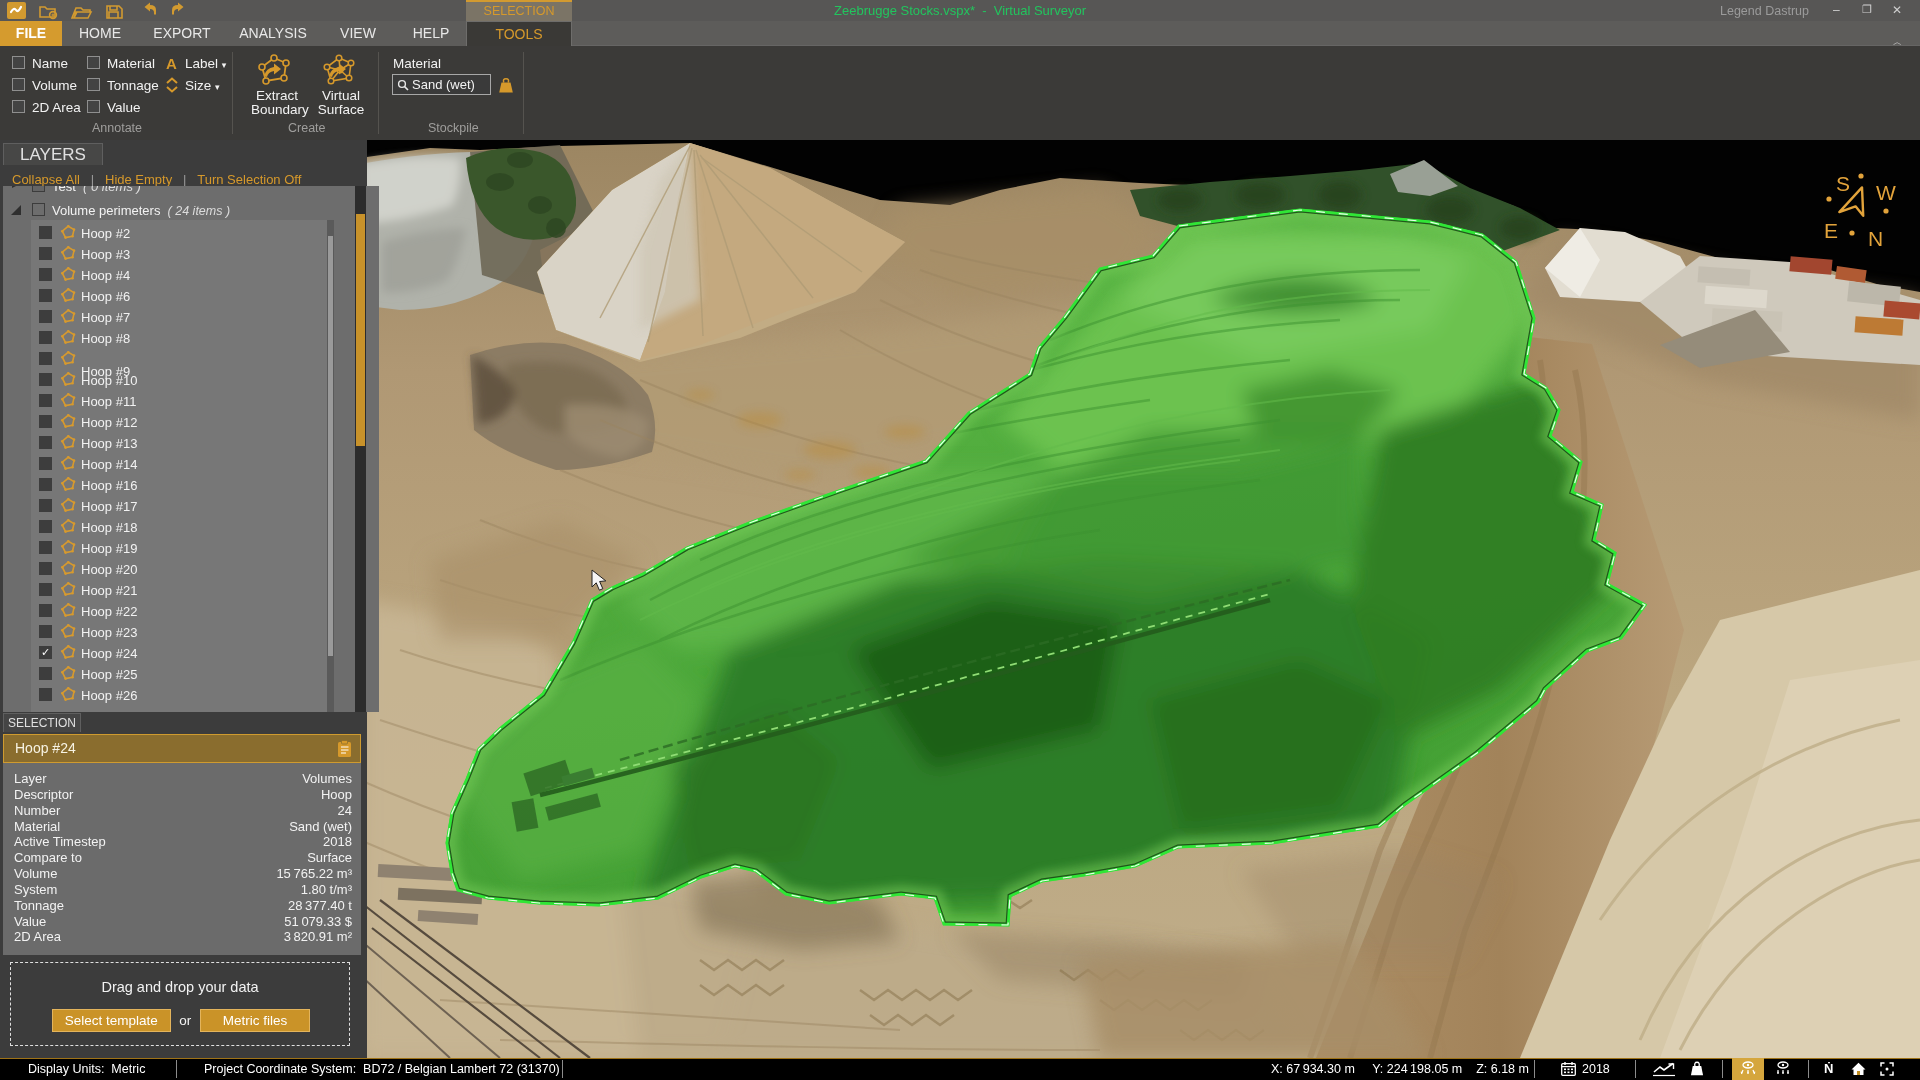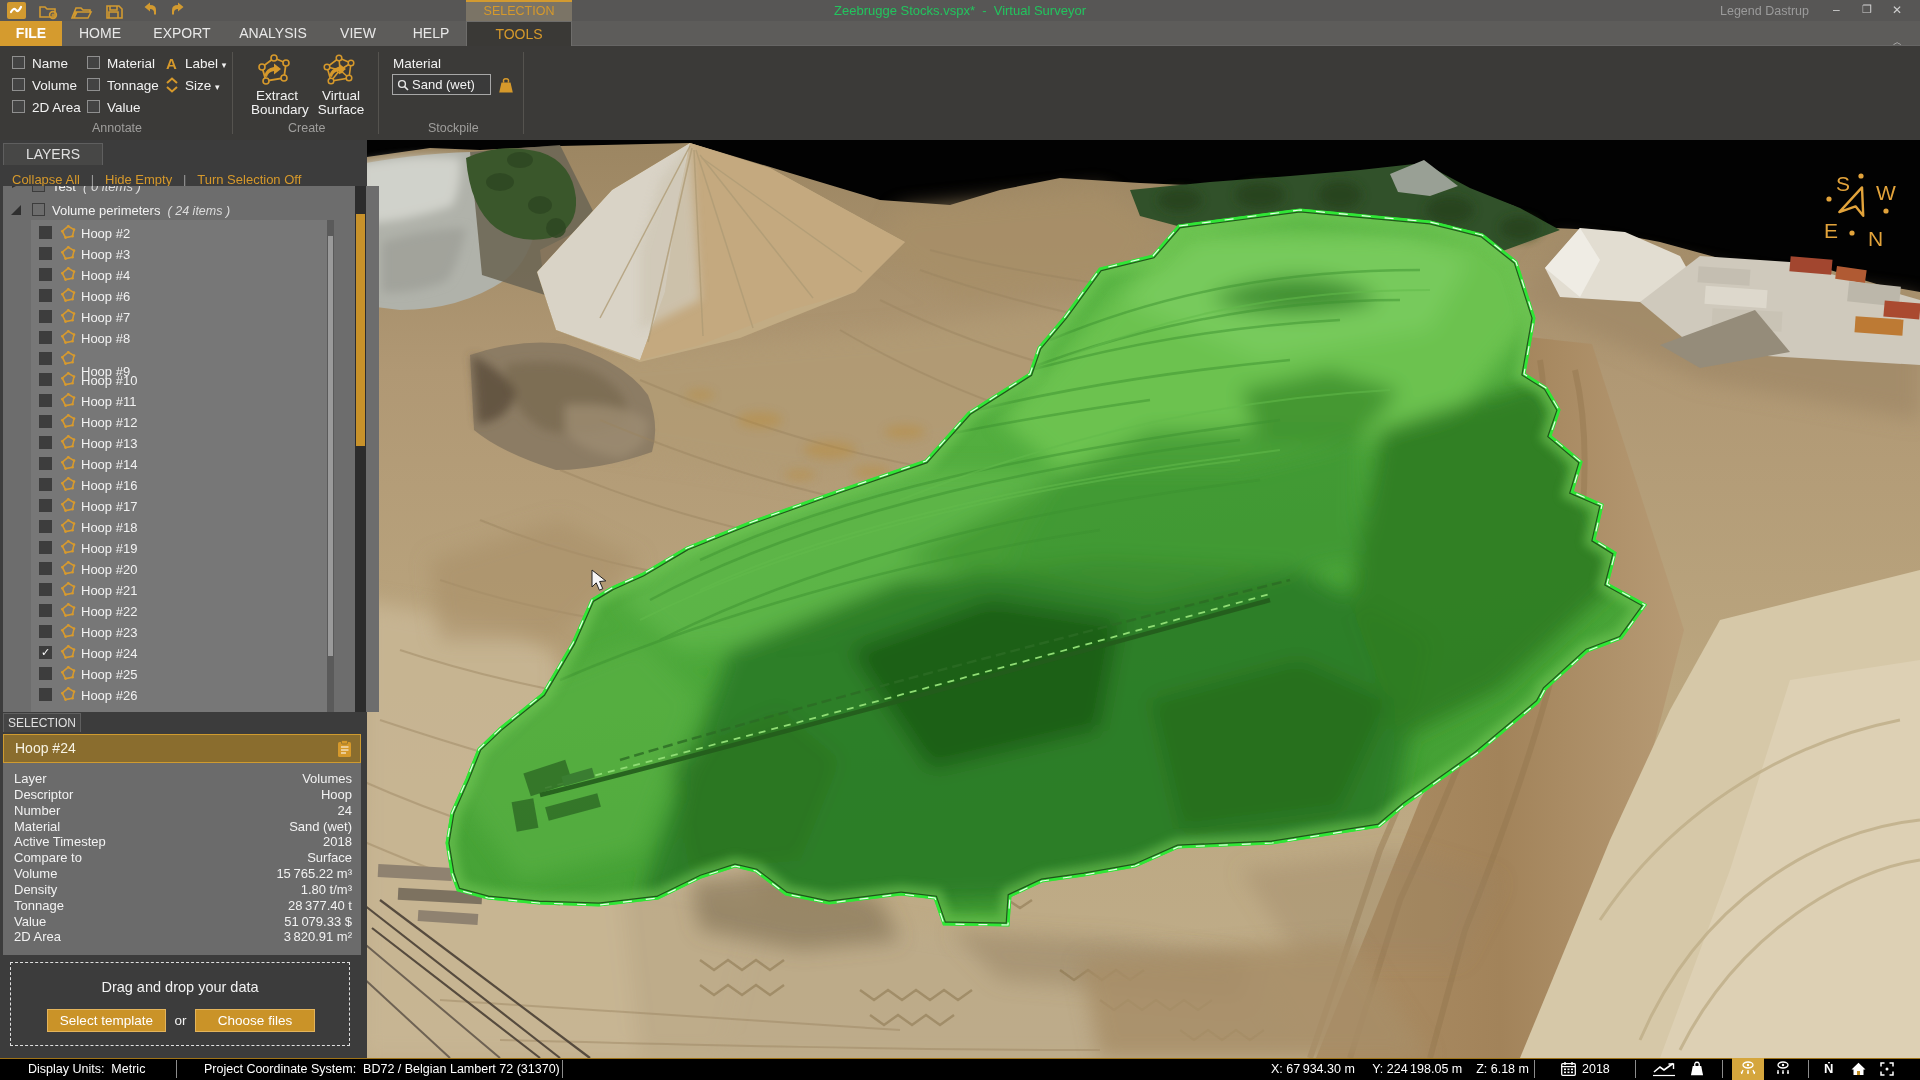--- a/index.html
+++ b/index.html
@@ -391,21 +391,21 @@
         <circle cx="1852" cy="233" r="2.6"></circle>
 </g>
 <path d="M1843,216 L1858,186 L1867,213 L1857,206 Z" fill="none" stroke="#e2a33b" stroke-width="2.4" stroke-linejoin="round" transform="rotate(16 1855 201)"></path>
 
 <path d="M592,570 l0,17 l4.2,-4.2 l3.2,7.4 l3.4,-1.5 l-3.2,-7.2 l6.2,-0.6 z" fill="#f5f5f5" stroke="#222" stroke-width="1"></path>
 </svg>
 </div>
 
 <div class="abs" id="panel">
 
-  <div class="abs" style="left:3px;top:3px;width:100px;height:22px;background:#474746;border:1px solid #5f5f5f;border-bottom:none;box-sizing:border-box;color:#e0e0e0;font-size:14px;text-align:center;line-height:21px;">LAYERS</div>
+  <div class="abs" style="left:3px;top:3px;width:100px;height:22px;background:#474746;border:1px solid #5f5f5f;border-bottom:none;box-sizing:border-box;color:#e0e0e0;font-size:17px;text-align:center;line-height:21px;">LAYERS</div>
 
   <div class="abs" style="left:12px;top:32px;font-size:13px;color:#d6992b;white-space:nowrap;">Collapse All&nbsp;&nbsp;&nbsp;<span style="color:#9a9a9a">|</span>&nbsp;&nbsp;&nbsp;Hide Empty&nbsp;&nbsp;&nbsp;<span style="color:#9a9a9a">|</span>&nbsp;&nbsp;&nbsp;Turn Selection Off</div>
 
   <div class="abs" style="left:3px;top:46px;width:352px;height:526px;background:#6d6d6d;overflow:hidden;padding-left:24px;">
 
     <div class="abs" style="left:0;top:-10px;width:352px;height:21px;">
       <span class="abs" style="left:9px;top:3px;color:#2f2f2f;font-size:10px;">▸</span>
       <span class="abs" style="left:29px;top:3px;width:13px;height:13px;border:1px solid #3c3c3c;background:#656565;box-sizing:border-box;"></span>
       <span class="tlab abs" style="left:49px;top:3px;">Test&nbsp;&nbsp;<i style="color:#dcdcdc">( 0 items )</i></span>
     </div>
@@ -773,36 +773,36 @@
     <div class="abs" style="left:11px;top:40px;">Number</div>
       <div class="abs" style="left:0;top:40px;width:349px;text-align:right;">24</div>
     <div class="abs" style="left:11px;top:56px;">Material</div>
       <div class="abs" style="left:0;top:56px;width:349px;text-align:right;">Sand (wet)</div>
     <div class="abs" style="left:11px;top:71px;">Active Timestep</div>
       <div class="abs" style="left:0;top:71px;width:349px;text-align:right;">2018</div>
     <div class="abs" style="left:11px;top:87px;">Compare to</div>
       <div class="abs" style="left:0;top:87px;width:349px;text-align:right;">Surface</div>
     <div class="abs" style="left:11px;top:103px;">Volume</div>
       <div class="abs" style="left:0;top:103px;width:349px;text-align:right;">15 765.22 m³</div>
-    <div class="abs" style="left:11px;top:119px;">Density</div>
+    <div class="abs" style="left:11px;top:119px;">System</div>
       <div class="abs" style="left:0;top:119px;width:349px;text-align:right;">1.80 t/m³</div>
     <div class="abs" style="left:11px;top:135px;">Tonnage</div>
       <div class="abs" style="left:0;top:135px;width:349px;text-align:right;">28 377.40 t</div>
     <div class="abs" style="left:11px;top:151px;">Value</div>
       <div class="abs" style="left:0;top:151px;width:349px;text-align:right;">51 079.33 $</div>
     <div class="abs" style="left:11px;top:166px;">2D Area</div>
       <div class="abs" style="left:0;top:166px;width:349px;text-align:right;">3 820.91 m²</div>
   </div>
 
   <div class="abs" style="left:10px;top:822px;width:340px;height:84px;border:1.5px dashed #e0e0e0;box-sizing:border-box;">
     <div style="text-align:center;color:#f2f2f2;font-size:14.5px;margin-top:16px;">Drag and drop your data</div>
     <div style="position:absolute;left:0;width:340px;top:46px;text-align:center;">
       <span style="display:inline-block;background:#ca9328;border:1px solid #e3b45c;color:#fff;font-size:13.5px;padding:3px 12px;">Select template</span>
       <span style="color:#f2f2f2;font-size:13.5px;margin:0 4px;">or</span>
-      <span style="display:inline-block;background:#ca9328;border:1px solid #e3b45c;color:#fff;font-size:13.5px;padding:3px 22px;">Choose files</span>
+      <span style="display:inline-block;background:#ca9328;border:1px solid #e3b45c;color:#fff;font-size:13.5px;padding:3px 22px;">Metric files</span>
     </div>
   </div>
 </div>
 
 <div class="abs" id="statusbar">
   <div class="abs" style="left:0;top:0;width:1920px;height:1px;background:#9e7216;"></div>
   <div class="abs" style="left:28px;top:4px;color:#fff;font-size:12.5px;">Display Units:&nbsp;&nbsp;Metric</div>
   <div class="abs" style="left:176px;top:2px;width:1px;height:18px;background:rgba(255,255,255,0.55);"></div>
   <div class="abs" style="left:204px;top:4px;color:#fff;font-size:12.5px;">Project Coordinate System:&nbsp;&nbsp;BD72 / Belgian Lambert 72 (31370)</div>
   <div class="abs" style="left:562px;top:2px;width:1px;height:18px;background:rgba(255,255,255,0.55);"></div>

